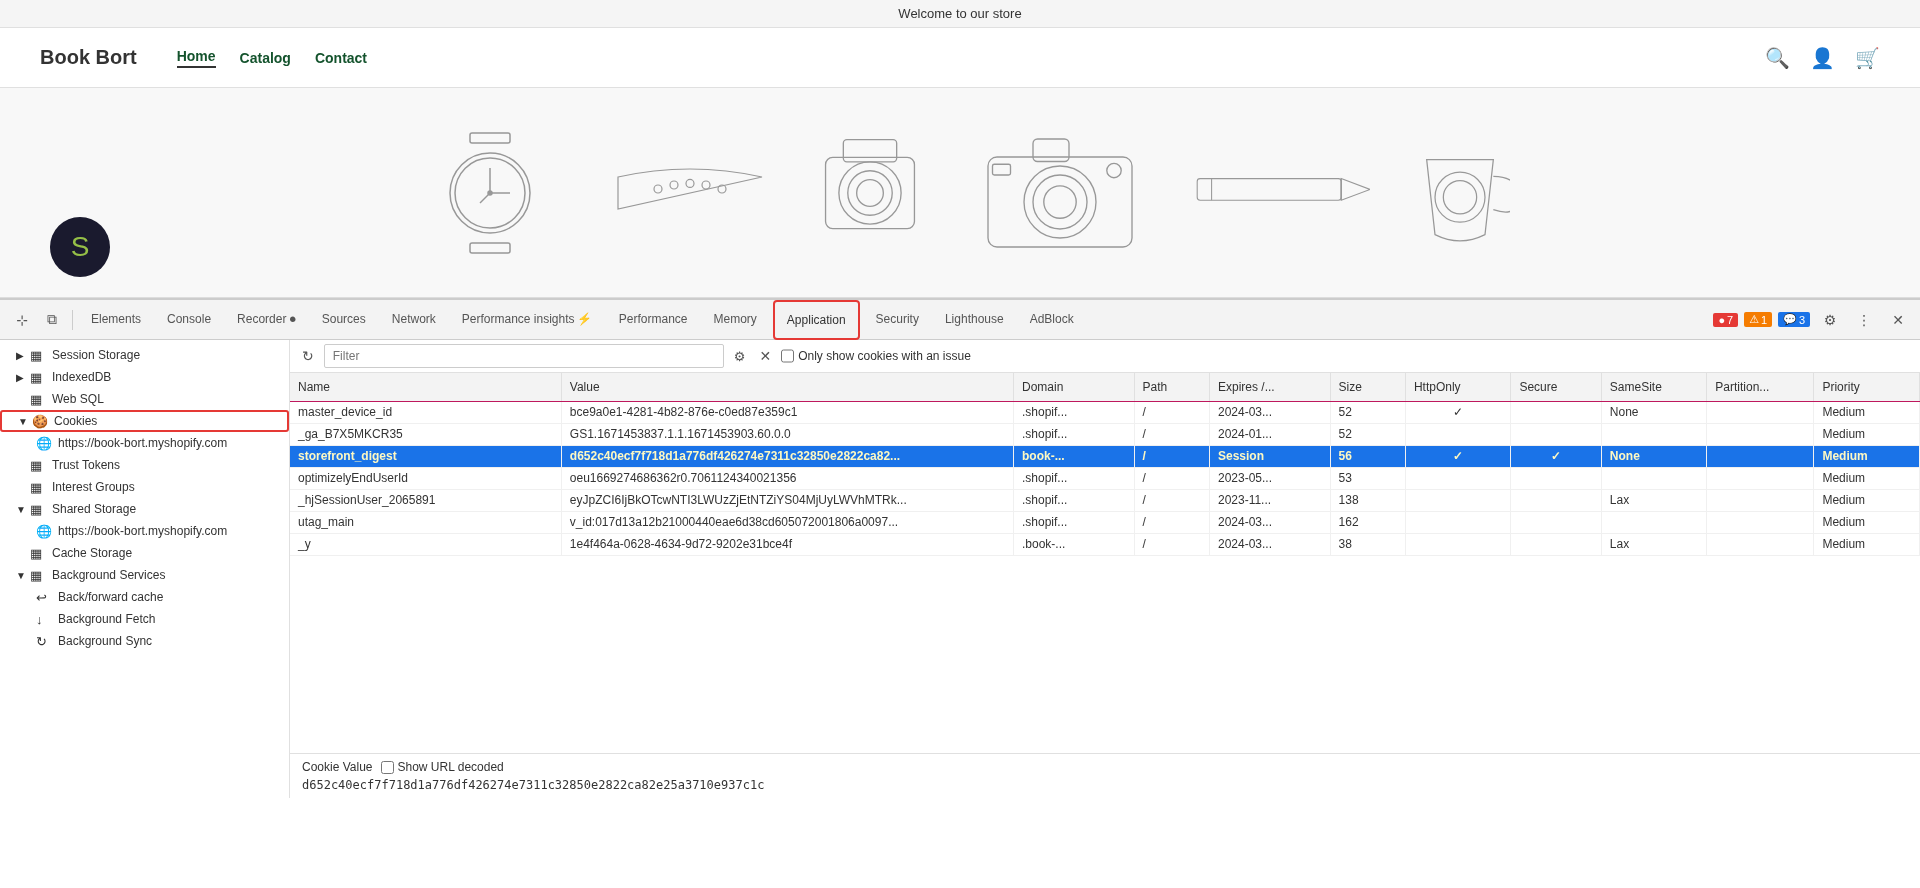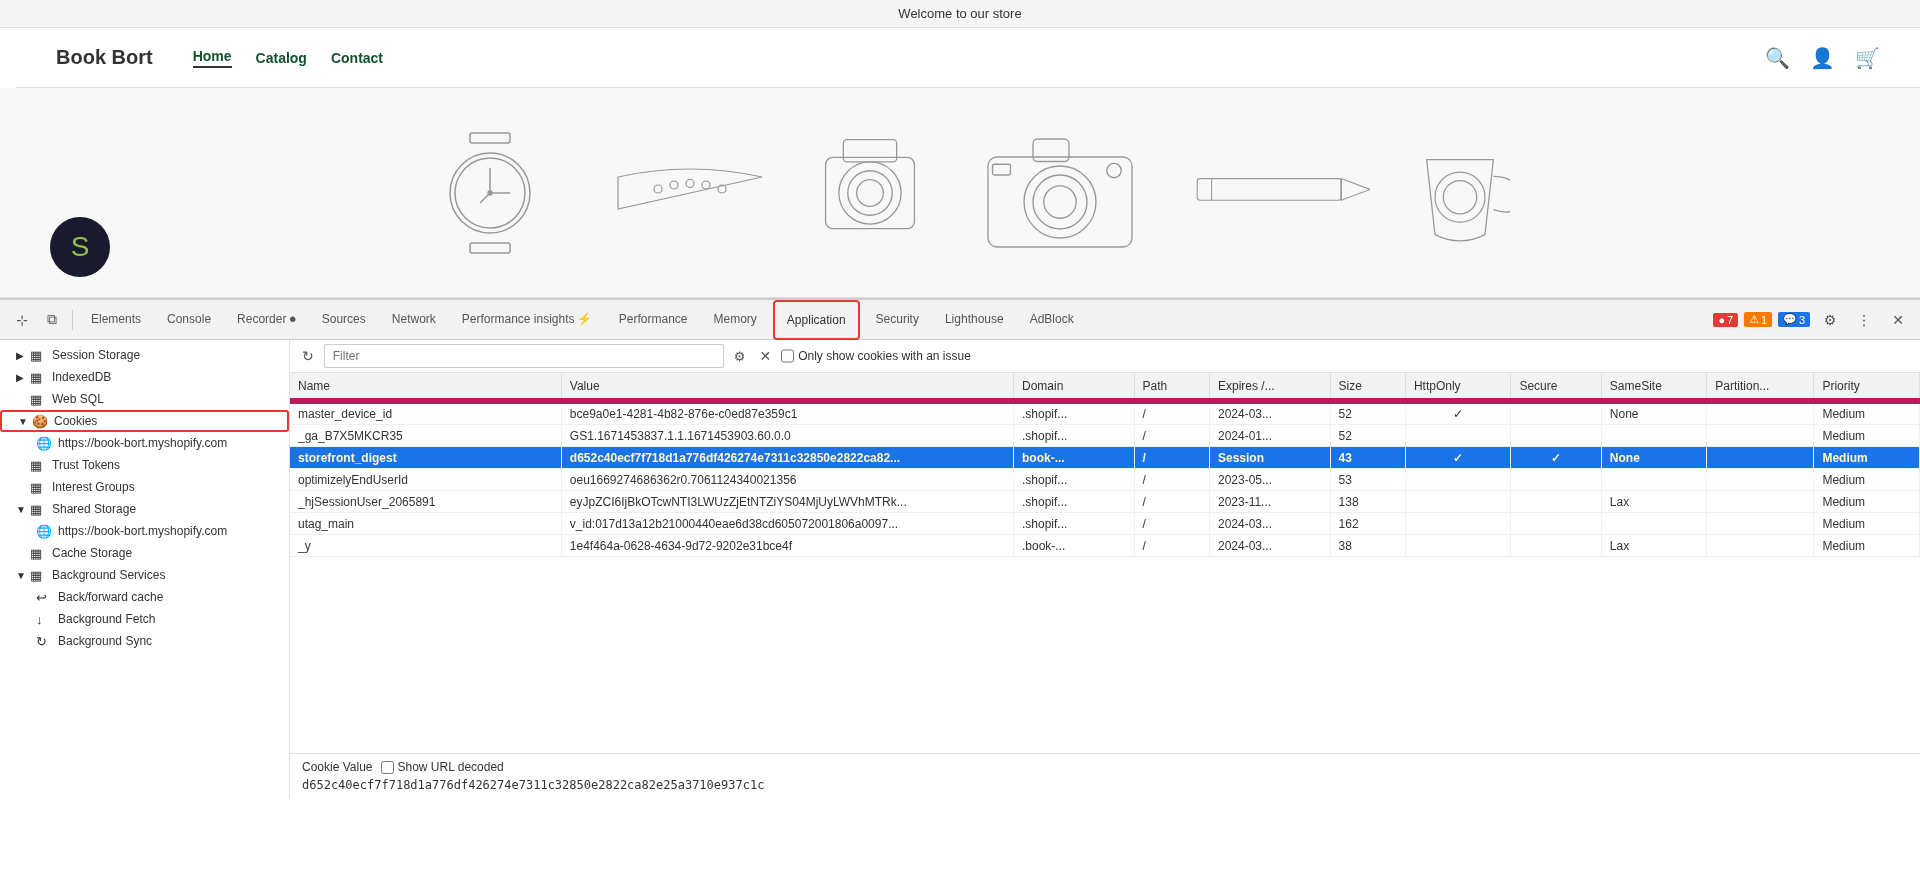--- a/index.html
+++ b/index.html
@@ -18,21 +18,20 @@
     }
 
     
     .website-nav {
       height: 60px;
       background: #fff;
       border-bottom: 1px solid #e0e0e0;
       display: flex;
       align-items: center;
       padding: 0 40px;
-      margin-left: 16px;
     }
     .website-nav .brand {
       font-size: 20px;
       font-weight: 600;
       color: #333;
       margin-right: 40px;
     }
     .website-nav .nav-links {
       display: flex;
       gap: 24px;
@@ -294,21 +293,21 @@
       overflow-y: auto;
       overflow-x: auto;
     }
     .cookie-table {
       width: 100%;
       border-collapse: collapse;
       font-size: 12px;
     }
     .cookie-table th {
       background: #f3f3f3;
-      border-bottom: 6px solid #be185d;
+      border-bottom: 1px solid #be185d;
       border-right: 1px solid #e0e0e0;
       padding: 4px 8px;
       text-align: left;
       font-weight: 500;
       color: #333;
       position: sticky;
       top: 0;
       z-index: 1;
       white-space: nowrap;
       height: 28px;
@@ -614,21 +613,21 @@
                 <td></td>
                 <td></td>
                 <td>Medium</td>
               </tr>
               <tr class="selected">
                 <td>storefront_digest</td>
                 <td>d652c40ecf7f718d1a776df426274e7311c32850e2822ca82...</td>
                 <td>book-...</td>
                 <td>/</td>
                 <td>Session</td>
-                <td>43</td>
+                <td>56</td>
                 <td class="checkmark">✓</td>
                 <td class="checkmark">✓</td>
                 <td>None</td>
                 <td></td>
                 <td>Medium</td>
               </tr>
               <tr>
                 <td>optimizelyEndUserId</td>
                 <td>oeu1669274686362r0.7061124340021356</td>
                 <td>.shopif...</td>

